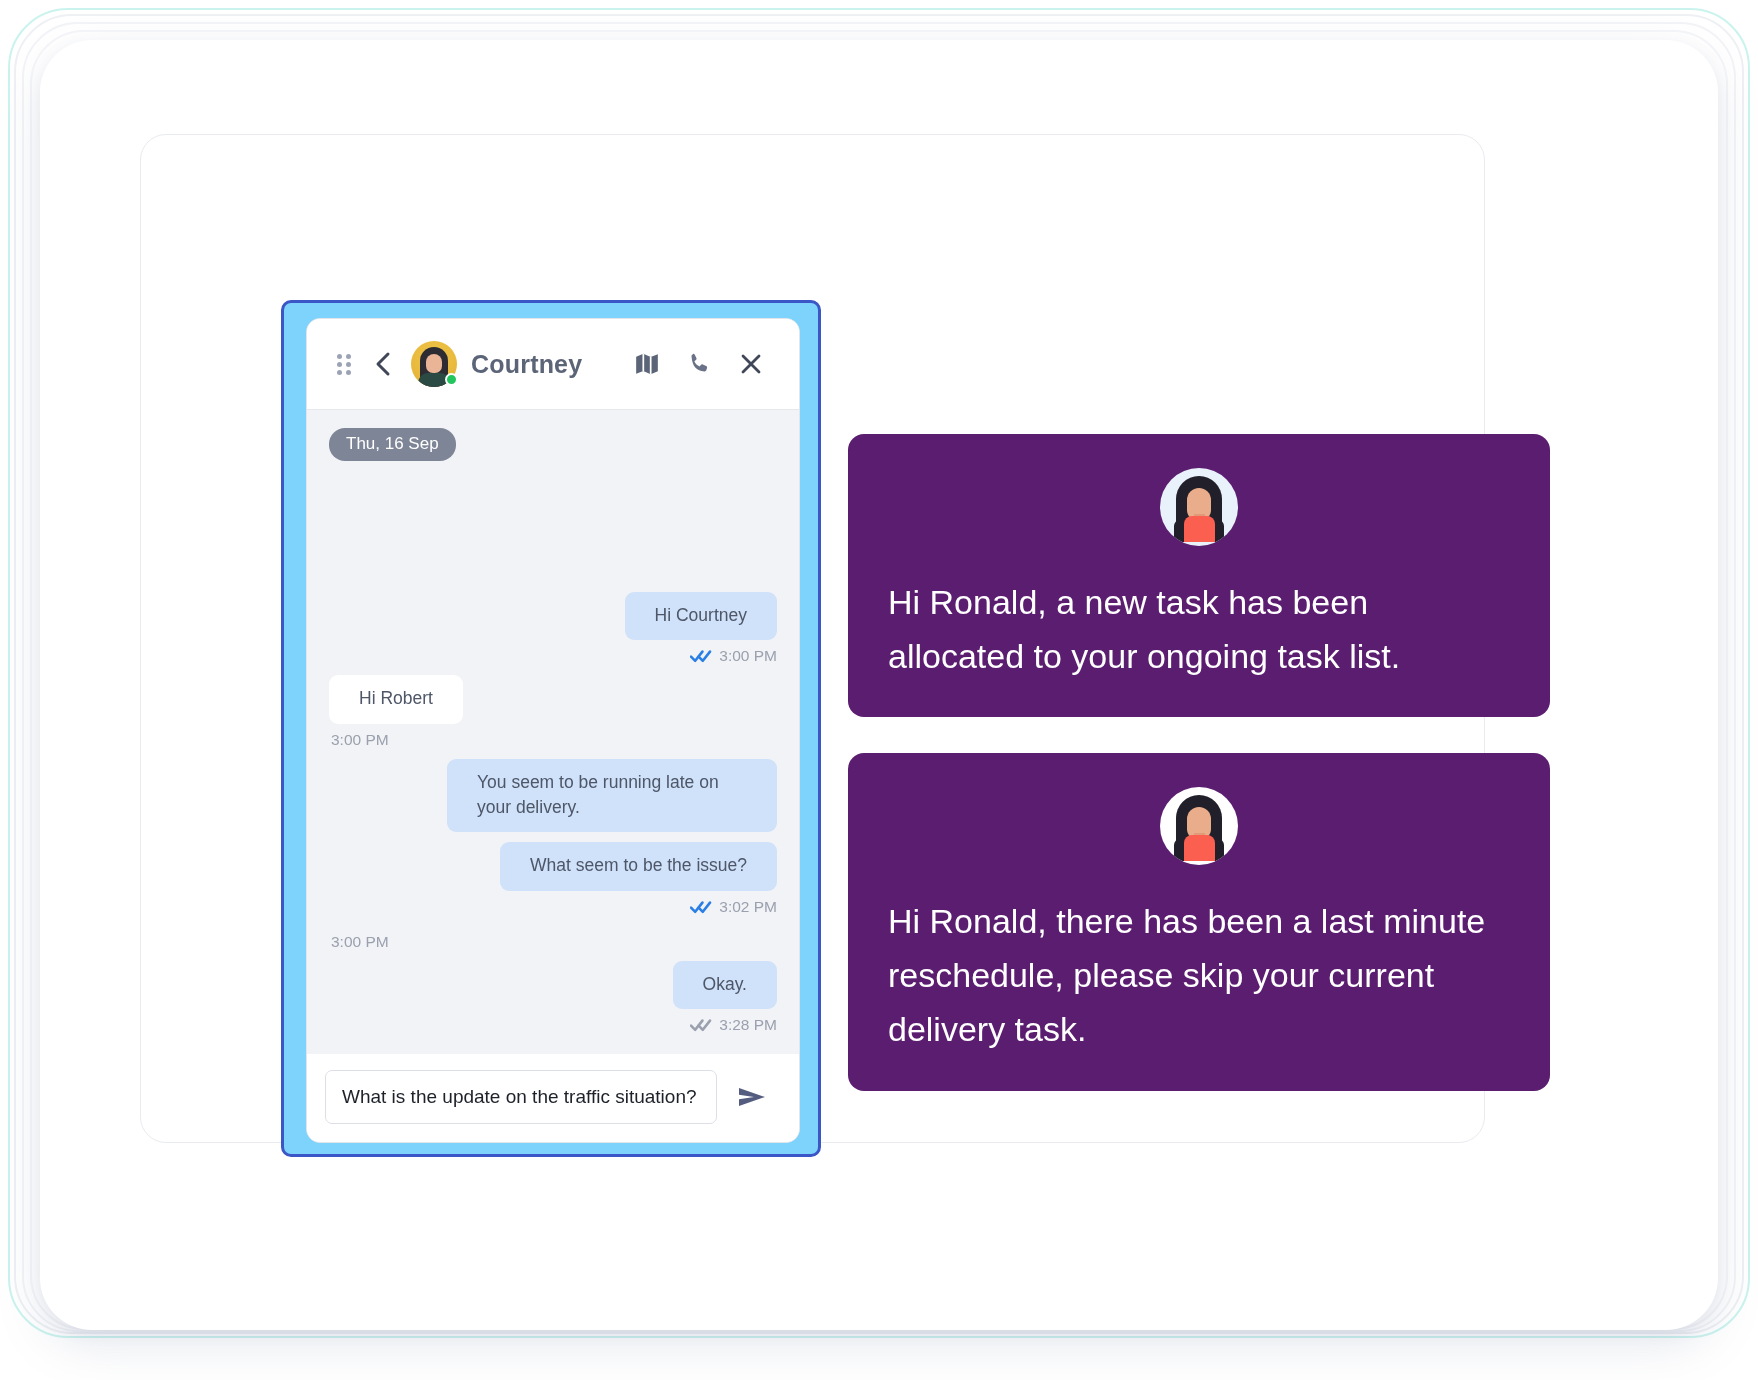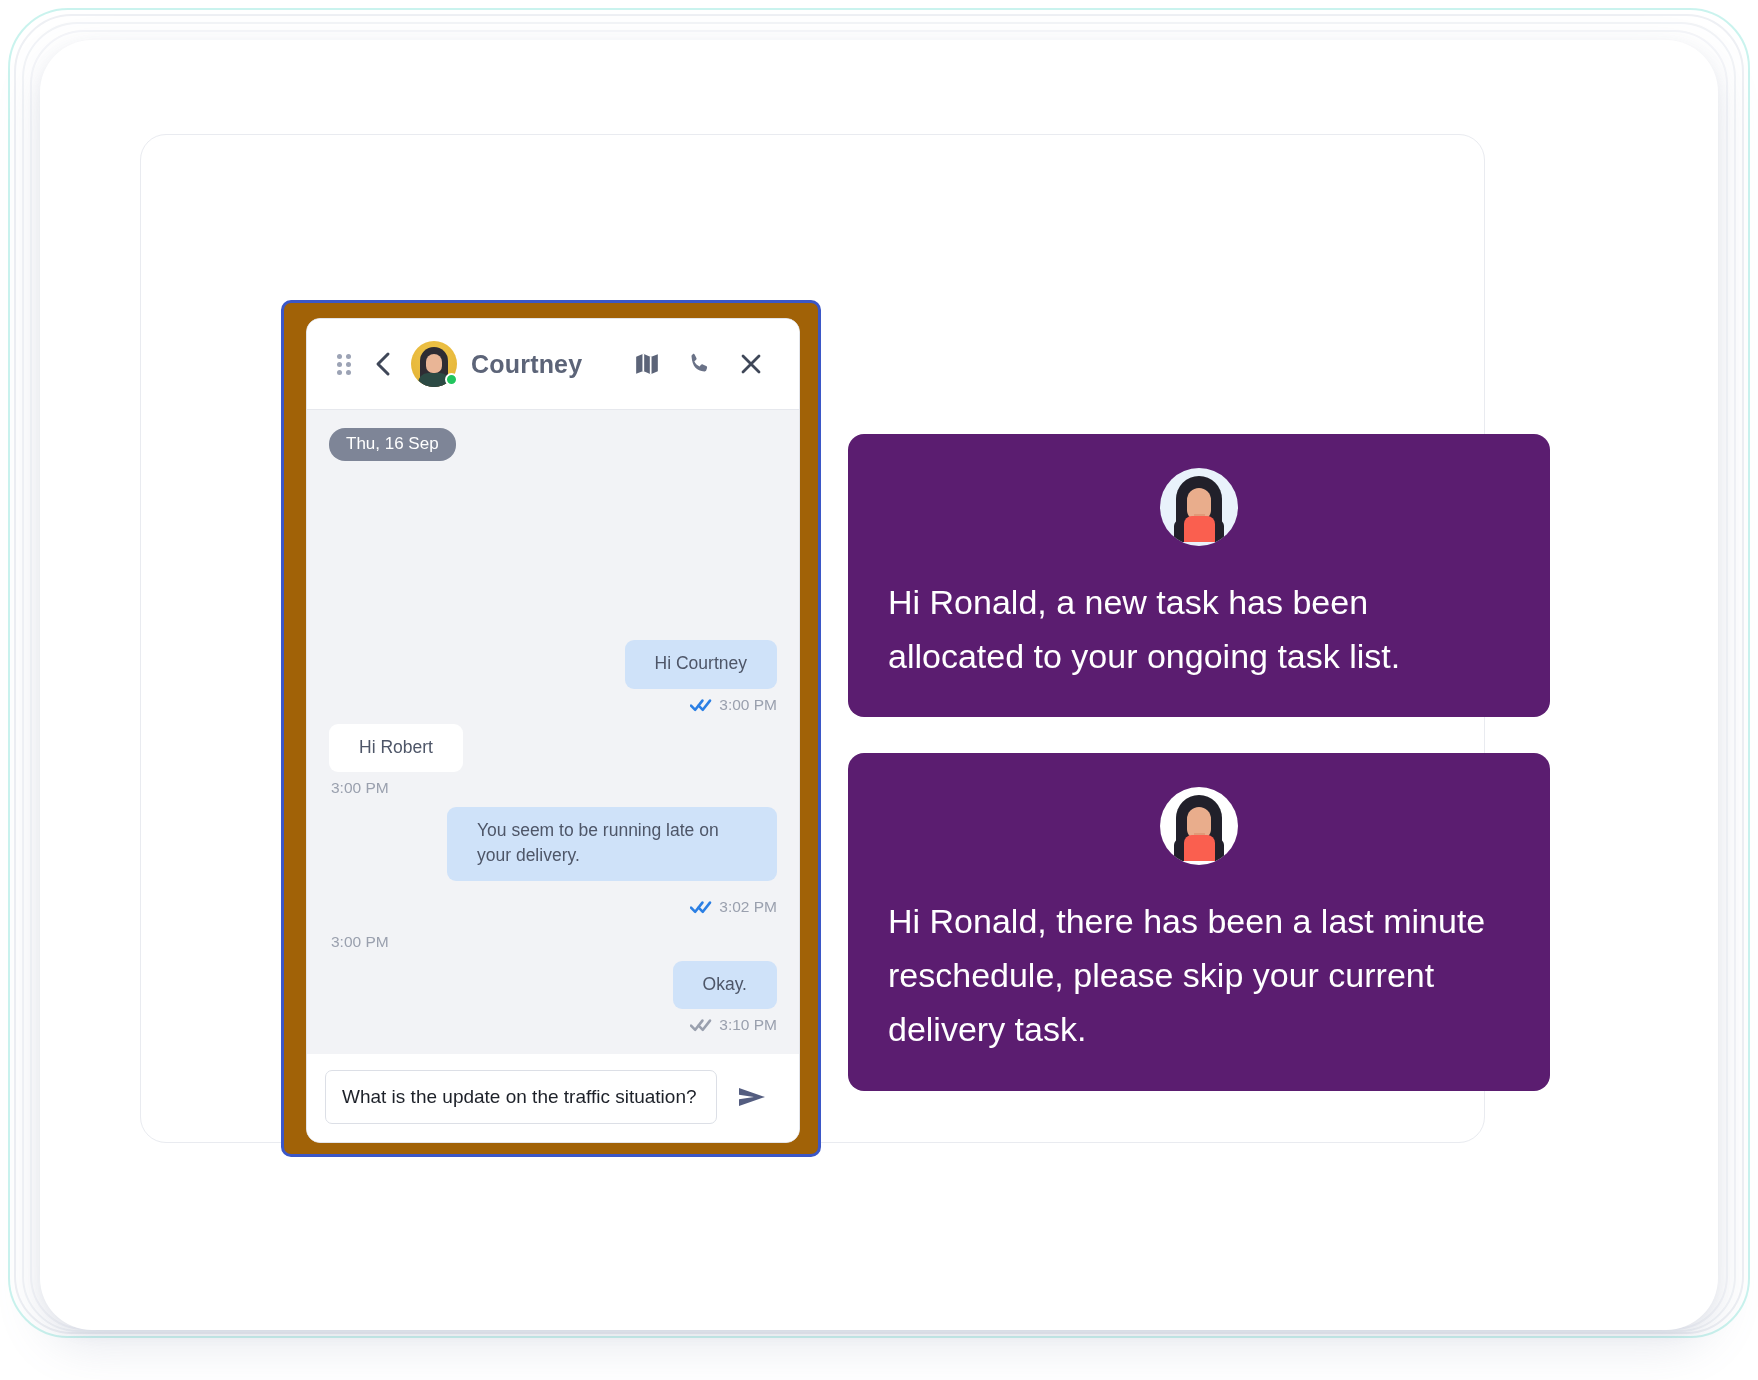--- a/index.html
+++ b/index.html
@@ -62,21 +62,21 @@
     border-radius: 26px;
   }
 
   
   .chat-outline {
     position: absolute;
     left: 140px; top: 165px;
     width: 540px; height: 857px;
     border: 3px solid #3b57c7;
     border-radius: 10px;
-    background: #a16207;
+    background: #7dd3fc;
   }
   .chat-window {
     position: absolute;
     left: 22px; top: 15px;
     width: 494px; height: 825px;
     background: #ffffff;
     border: 1px solid #e3e5ea;
     border-radius: 14px;
     overflow: hidden;
     display: flex;
@@ -342,20 +342,21 @@
               <span>3:00 PM</span>
             </div>
           </div>
 
           <div class="row out">
             <div class="bubble out">You seem to be running late on your delivery.</div>
           </div>
           <div class="row-sp"></div>
 
           <div class="row out">
+            <div class="bubble out">What seem to be the issue?</div>
             <div class="meta">
               <span class="ticks">
                 <svg width="22" height="14" viewBox="0 0 22 14" fill="none">
                   <path d="M1 7.6 L5.2 11.8 L12.4 2.6" stroke="#2b7fe4" stroke-width="2.6" stroke-linecap="round" stroke-linejoin="round"></path>
                   <path d="M8.6 7.6 L12.8 11.8 L20 2.6" stroke="#2b7fe4" stroke-width="2.6" stroke-linecap="round" stroke-linejoin="round"></path>
                 </svg>
               </span>
               <span>3:02 PM</span>
             </div>
           </div>
@@ -368,21 +369,21 @@
 
           <div class="row out">
             <div class="bubble out">Okay.</div>
             <div class="meta">
               <span class="ticks">
                 <svg width="22" height="14" viewBox="0 0 22 14" fill="none">
                   <path d="M1 7.6 L5.2 11.8 L12.4 2.6" stroke="#9aa0ae" stroke-width="2.6" stroke-linecap="round" stroke-linejoin="round"></path>
                   <path d="M8.6 7.6 L12.8 11.8 L20 2.6" stroke="#9aa0ae" stroke-width="2.6" stroke-linecap="round" stroke-linejoin="round"></path>
                 </svg>
               </span>
-              <span>3:10 PM</span>
+              <span>3:28 PM</span>
             </div>
           </div>
 
         </div>
 
         <div class="chat-footer">
           <input class="chat-input" type="text" value="What is the update on the traffic situation?" style="">
           <button class="send-btn">
             <svg width="34" height="30" viewBox="0 0 34 30" fill="none">
               <path d="M4 6 L30 15 L4 24 L4 17.2 L19 15 L4 12.8 Z" fill="#545d80"></path>

